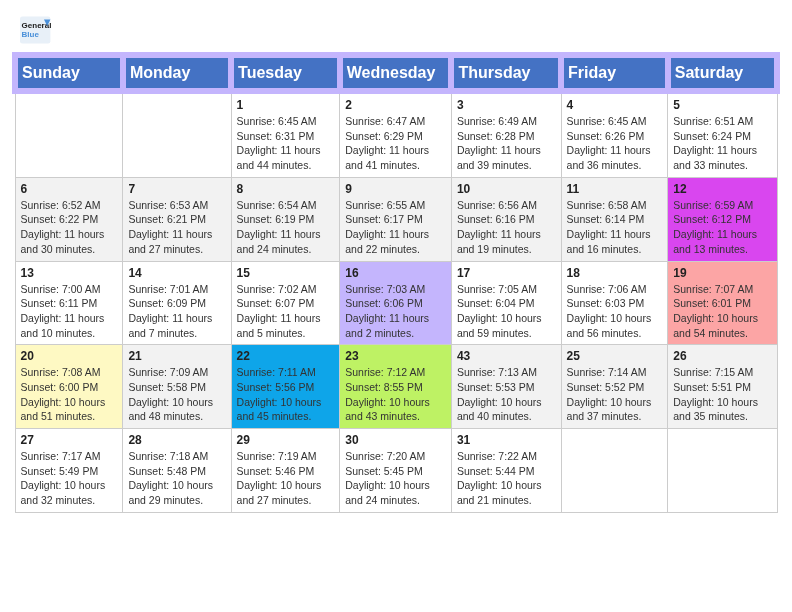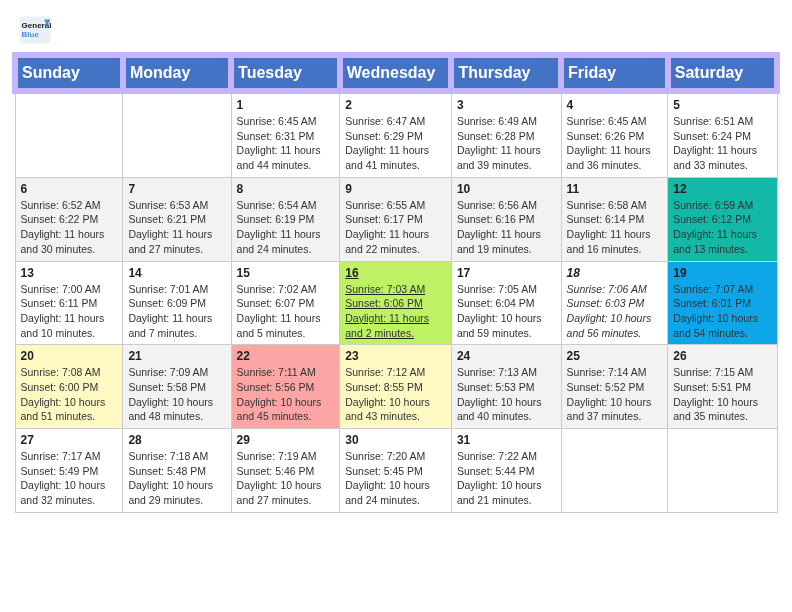--- a/index.html
+++ b/index.html
@@ -160,74 +160,74 @@
             <div class="day-info"><span>Sunrise: 6:55 AM</span><br><span>Sunset: 6:17 PM</span><br><span>Daylight: 11 hours and 22 minutes.</span></div>
           </td>
           <td style="background: rgb(242, 242, 242);">
             <span class="day-num">10</span>
             <div class="day-info"><span>Sunrise: 6:56 AM</span><br><span>Sunset: 6:16 PM</span><br><span>Daylight: 11 hours and 19 minutes.</span></div>
           </td>
           <td style="background: rgb(242, 242, 242);">
             <span class="day-num">11</span>
             <div class="day-info"><span>Sunrise: 6:58 AM</span><br><span>Sunset: 6:14 PM</span><br><span>Daylight: 11 hours and 16 minutes.</span></div>
           </td>
-          <td style="background: #14b8a6;">
+          <td style="background: #d946ef;">
             <span class="day-num">12</span>
             <div class="day-info"><span>Sunrise: 6:59 AM</span><br><span>Sunset: 6:12 PM</span><br><span>Daylight: 11 hours and 13 minutes.</span></div>
           </td>
         </tr>
         <tr>
           <td style="background: rgb(255, 255, 255);">
             <span class="day-num">13</span>
             <div class="day-info"><span>Sunrise: 7:00 AM</span><br><span>Sunset: 6:11 PM</span><br><span>Daylight: 11 hours and 10 minutes.</span></div>
           </td>
           <td style="background: rgb(255, 255, 255);">
             <span class="day-num">14</span>
             <div class="day-info"><span>Sunrise: 7:01 AM</span><br><span>Sunset: 6:09 PM</span><br><span>Daylight: 11 hours and 7 minutes.</span></div>
           </td>
           <td style="background: rgb(255, 255, 255);">
             <span class="day-num">15</span>
             <div class="day-info"><span>Sunrise: 7:02 AM</span><br><span>Sunset: 6:07 PM</span><br><span>Daylight: 11 hours and 5 minutes.</span></div>
           </td>
-          <td style="background: #bef264; text-decoration: underline;">
+          <td style="background: #c4b5fd;">
             <span class="day-num">16</span>
             <div class="day-info"><span>Sunrise: 7:03 AM</span><br><span>Sunset: 6:06 PM</span><br><span>Daylight: 11 hours and 2 minutes.</span></div>
           </td>
           <td style="background: rgb(255, 255, 255);">
             <span class="day-num">17</span>
             <div class="day-info"><span>Sunrise: 7:05 AM</span><br><span>Sunset: 6:04 PM</span><br><span>Daylight: 10 hours and 59 minutes.</span></div>
           </td>
-          <td style="background: rgb(255, 255, 255); font-style: italic;">
+          <td style="background: rgb(255, 255, 255);">
             <span class="day-num">18</span>
             <div class="day-info"><span>Sunrise: 7:06 AM</span><br><span>Sunset: 6:03 PM</span><br><span>Daylight: 10 hours and 56 minutes.</span></div>
           </td>
-          <td style="background: #0ea5e9;">
+          <td style="background: #fca5a5;">
             <span class="day-num">19</span>
             <div class="day-info"><span>Sunrise: 7:07 AM</span><br><span>Sunset: 6:01 PM</span><br><span>Daylight: 10 hours and 54 minutes.</span></div>
           </td>
         </tr>
         <tr>
           <td style="background: #fef9c3;">
             <span class="day-num">20</span>
             <div class="day-info"><span>Sunrise: 7:08 AM</span><br><span>Sunset: 6:00 PM</span><br><span>Daylight: 10 hours and 51 minutes.</span></div>
           </td>
           <td style="background: rgb(242, 242, 242);">
             <span class="day-num">21</span>
             <div class="day-info"><span>Sunrise: 7:09 AM</span><br><span>Sunset: 5:58 PM</span><br><span>Daylight: 10 hours and 48 minutes.</span></div>
           </td>
-          <td style="background: #fca5a5; margin-top: 46px;">
+          <td style="background: #0ea5e9; margin-top: 46px;">
             <span class="day-num">22</span>
             <div class="day-info"><span>Sunrise: 7:11 AM</span><br><span>Sunset: 5:56 PM</span><br><span>Daylight: 10 hours and 45 minutes.</span></div>
           </td>
-          <td style="background: #fef9c3; margin-top: 21px;">
+          <td style="background: #bef264; margin-top: 21px;">
             <span class="day-num">23</span>
             <div class="day-info"><span>Sunrise: 7:12 AM</span><br><span>Sunset: 8:55 PM</span><br><span>Daylight: 10 hours and 43 minutes.</span></div>
           </td>
           <td style="background: rgb(242, 242, 242);">
-            <span class="day-num">24</span>
+            <span class="day-num">43</span>
             <div class="day-info"><span>Sunrise: 7:13 AM</span><br><span>Sunset: 5:53 PM</span><br><span>Daylight: 10 hours and 40 minutes.</span></div>
           </td>
           <td style="background: rgb(242, 242, 242);">
             <span class="day-num">25</span>
             <div class="day-info"><span>Sunrise: 7:14 AM</span><br><span>Sunset: 5:52 PM</span><br><span>Daylight: 10 hours and 37 minutes.</span></div>
           </td>
           <td style="background: rgb(242, 242, 242);">
             <span class="day-num">26</span>
             <div class="day-info"><span>Sunrise: 7:15 AM</span><br><span>Sunset: 5:51 PM</span><br><span>Daylight: 10 hours and 35 minutes.</span></div>
           </td>

